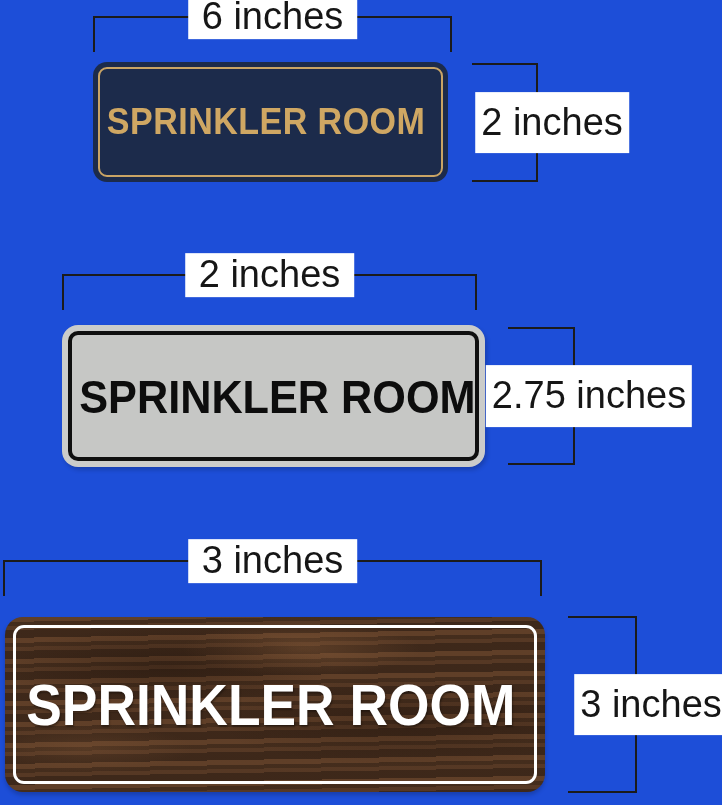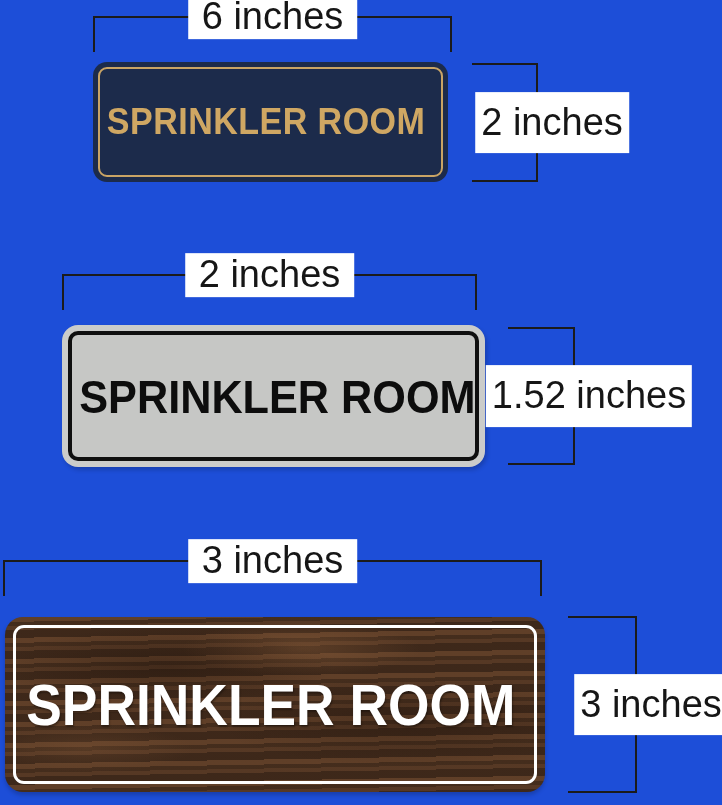--- a/index.html
+++ b/index.html
@@ -106,21 +106,21 @@
     <div class="sign-face" style="background-color: rgb(198, 199, 197); border-color: rgb(15, 15, 15);"></div>
     <div class="sign-label" style="color: rgb(13, 13, 13);">
       <span>SPRINKLER ROOM</span>
     </div>
   </div>
 
   <div class="vdim" style="left:508px;top:327px;width:67px;height:138px;">
     <div class="vline"></div>
     <div class="stub top"></div>
     <div class="stub bottom"></div>
-    <div class="vdim-label">1.52 inches</div>
+    <div class="vdim-label">2.75 inches</div>
   </div>
 
   <div class="hdim" style="left:3px;top:560px;width:539px;">
     <div class="hline"></div>
     <div class="tick left"></div>
     <div class="tick right"></div>
     <div class="hdim-label">3 inches</div>
   </div>
 
   <div class="sign wood" style="left: 5px; top: 617px; width: 540px; height: 175px; background-color: rgb(78, 52, 35);">

